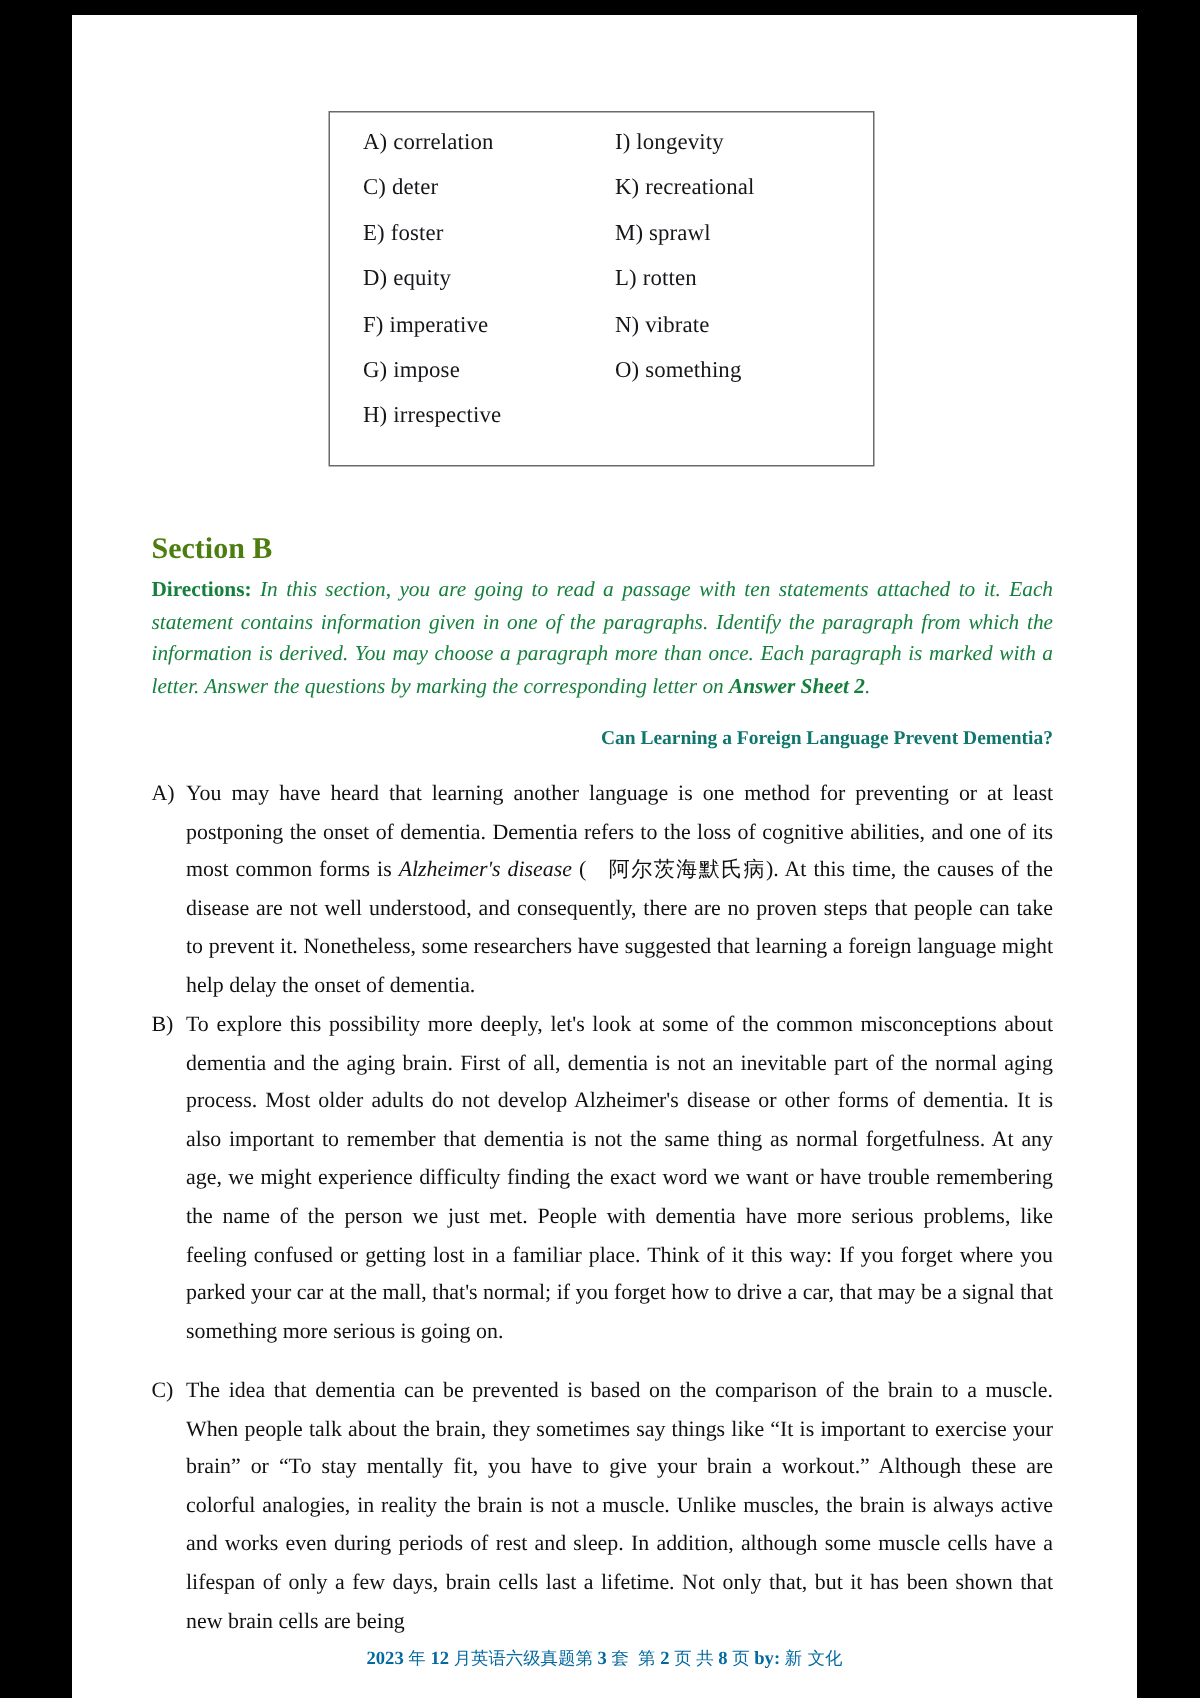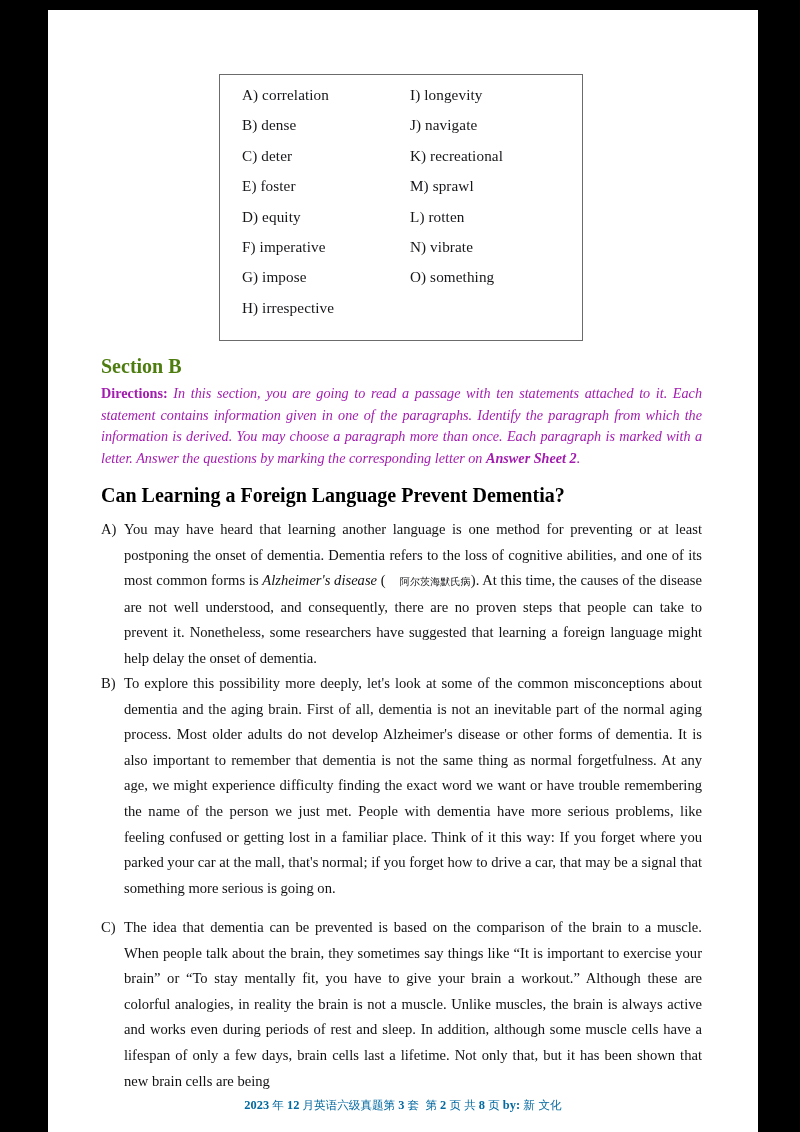--- a/index.html
+++ b/index.html
@@ -69,44 +69,44 @@
   
   .directions {
     position: absolute;
     left: 53px;
     top: 357px;
     width: 601px;
     font-size: 14.2px;
     line-height: 21.5px;
     text-align: justify;
     text-justify: inter-word;
-    color: #a21caf;
+    color: #15803d;
   }
   .directions .lead {
     font-weight: bold;
     font-style: normal;
   }
   .directions .ital {
     font-style: italic;
   }
   .directions .ital-bold {
     font-style: italic;
     font-weight: bold;
   }
 
   
   .passage-title {
     position: absolute;
     left: 53px;
     top: 458px;
     width: 601px;
-    text-align: left;
-    font-size: 20px;
-    font-weight: bold;
-    color: #000000;
+    text-align: right;
+    font-size: 13px;
+    font-weight: bold;
+    color: #0f766e;
   }
 
   
   .para {
     position: absolute;
     left: 53px;
     width: 601px;
     display: flex;
     color: #111114;
   }
@@ -118,21 +118,21 @@
   }
   .para-text {
     flex: 1 1 auto;
     font-size: 14.6px;
     line-height: 25.6px;
     text-align: justify;
     text-justify: inter-word;
     text-align-last: left;
   }
   .para-text .ital { font-style: italic; }
-  .cjk { font-family: "DejaVu Sans", "Liberation Sans", sans-serif; font-size: 10px; margin-left: 14px; }
+  .cjk { font-family: "DejaVu Sans", "Liberation Sans", sans-serif; font-size: 14px; margin-left: 14px; }
 
   #para-a { top: 491px; }
   #para-b { top: 645px; }
   #para-c { top: 889px; }
 
   
   .footer {
     position: absolute;
     left: 0;
     top: 1072px;
@@ -153,24 +153,20 @@
 
 <div id="page-frame">
   <div id="page-body">
 
     <div class="wordbank">
       <div class="wb-row">
         <div class="wb-cell left">A) correlation</div>
         <div class="wb-cell right">I) longevity</div>
       </div>
       <div class="wb-row">
-        <div class="wb-cell left">B) dense</div>
-        <div class="wb-cell right">J) navigate</div>
-      </div>
-      <div class="wb-row">
         <div class="wb-cell left">C) deter</div>
         <div class="wb-cell right">K) recreational</div>
       </div>
       <div class="wb-row">
         <div class="wb-cell left">E) foster</div>
         <div class="wb-cell right">M) sprawl</div>
       </div>
       <div class="wb-row">
         <div class="wb-cell left">D) equity</div>
         <div class="wb-cell right">L) rotten</div>

